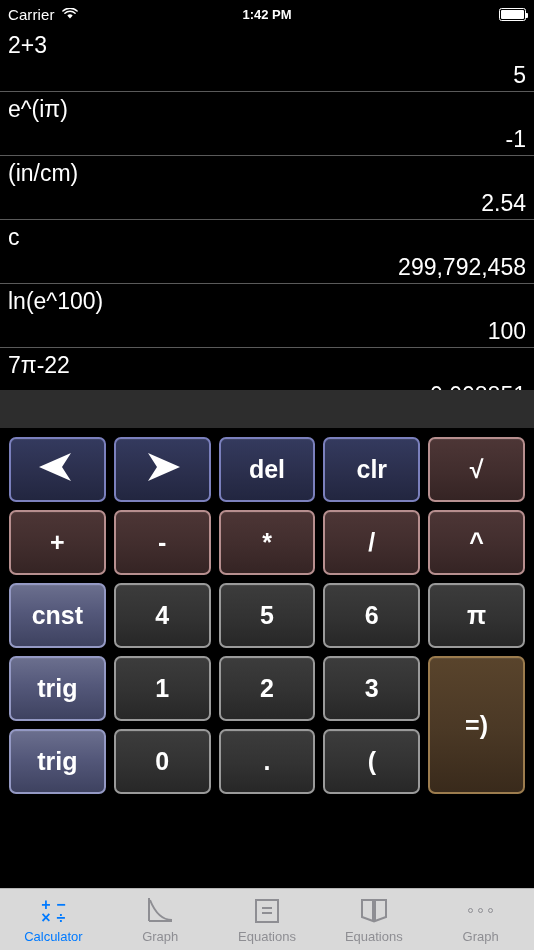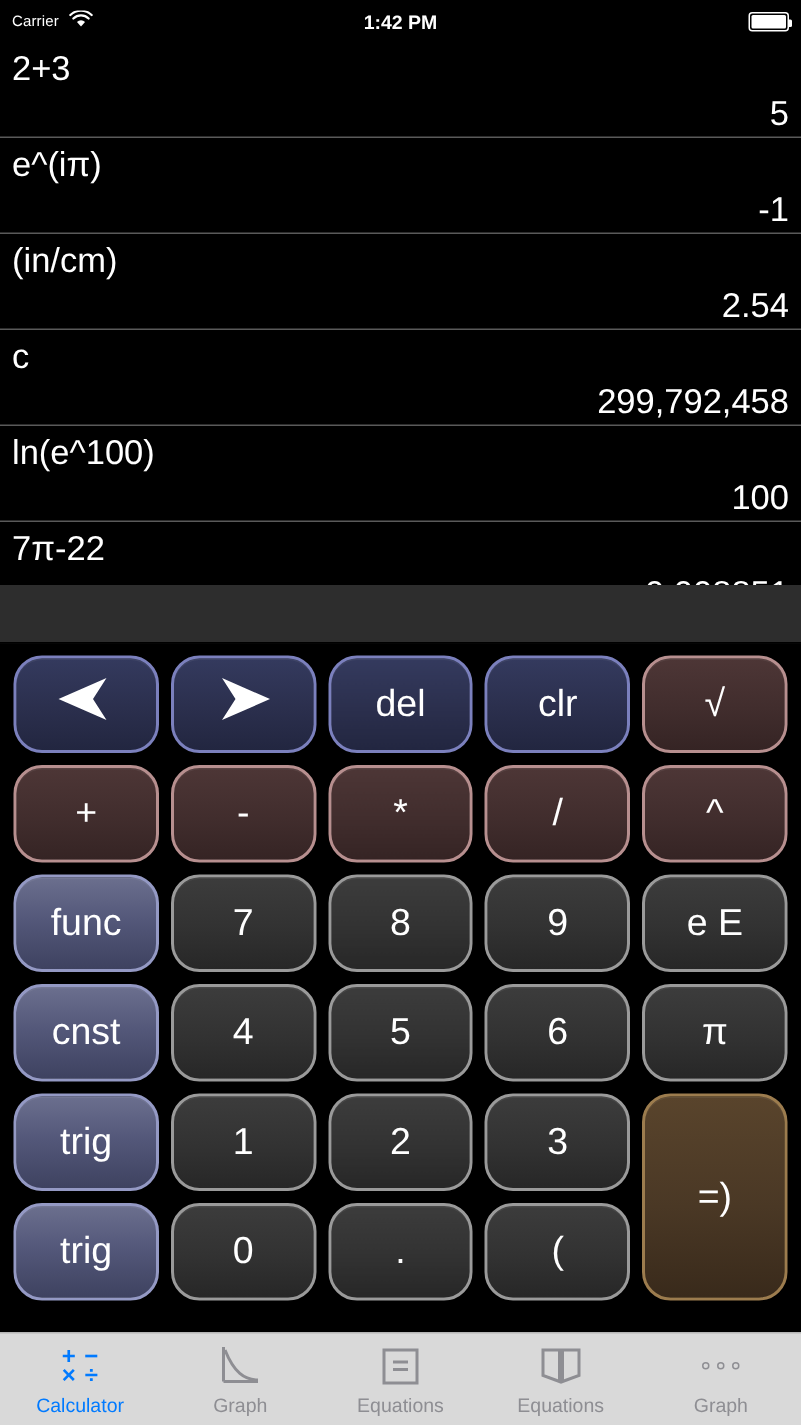--- a/index.html
+++ b/index.html
@@ -13,21 +13,21 @@
 
   
   .status-bar {
     height: 28px; flex: 0 0 28px;
     background: #000; color: #fff;
     display: flex; align-items: center;
     padding: 0 8px; font-size: 15px;
     position: relative;
   }
   .status-left { display: flex; align-items: center; gap: 7px; }
-  .carrier-text { font-size: 10px; letter-spacing: 0.1px; }
+  .carrier-text { font-size: 15px; letter-spacing: 0.1px; }
   .wifi-icon { display: block; }
   .status-center {
     position: absolute; left: 0; right: 0; top: 0; bottom: 0;
     display: flex; align-items: center; justify-content: center;
     font-size: 13px; font-weight: bold; pointer-events: none;
   }
   .status-right { margin-left: auto; display: flex; align-items: center; z-index: 2; }
   .battery { position: relative; width: 27px; height: 13px; border: 1px solid #fff; border-radius: 2.5px; }
   .battery-fill { position: absolute; left: 1px; top: 1px; bottom: 1px; background: #fff; border-radius: 1px; }
   .battery-nub { position: absolute; right: -3px; top: 4px; width: 2px; height: 5px; background: #fff; border-radius: 0 1px 1px 0; }
@@ -67,28 +67,29 @@
   .keypad {
     flex: 1 1 auto;
     background: #000;
     position: relative;
     padding: 4px 5px 4px 5px;
   }
   .key-row { display: flex; height: 73px; }
   .key {
     flex: 1 1 0;
     margin: 4px 4px;
-    border-radius: 19px;
+    border-radius: 7px;
     border: 2px solid #888;
     display: flex; align-items: center; justify-content: center;
     color: #fff;
     font-size: 25px;
     background: linear-gradient(to bottom, #3b3b3b 0%, #2e2e2e 55%, #242424 100%);
     box-shadow: inset 0 1px 0 rgba(255,255,255,0.06);
     user-select: none;
+    font-weight: bold;
   }
   
   .key.nav {
     border-color: #7b80bd;
     background: linear-gradient(to bottom, #343a5e 0%, #2b2f4d 55%, #222640 100%);
   }
   
   .key.mode {
     border-color: #9499c4;
     background: linear-gradient(to bottom, #6b6f8e 0%, #54587a 45%, #3e4260 100%);
@@ -229,27 +230,20 @@
     </div>
 
     <div class="key-row">
       <div class="key op">+</div>
       <div class="key op">-</div>
       <div class="key op">*</div>
       <div class="key op">/</div>
       <div class="key op">^</div>
     </div>
 
-    <div class="key-row">
-      <div class="key mode">func</div>
-      <div class="key num">7</div>
-      <div class="key num">8</div>
-      <div class="key num">9</div>
-      <div class="key num">e E</div>
-    </div>
 
     <div class="key-row">
       <div class="key mode">cnst</div>
       <div class="key num">4</div>
       <div class="key num">5</div>
       <div class="key num">6</div>
       <div class="key num">π</div>
     </div>
 
     <div class="keypad-grid">

